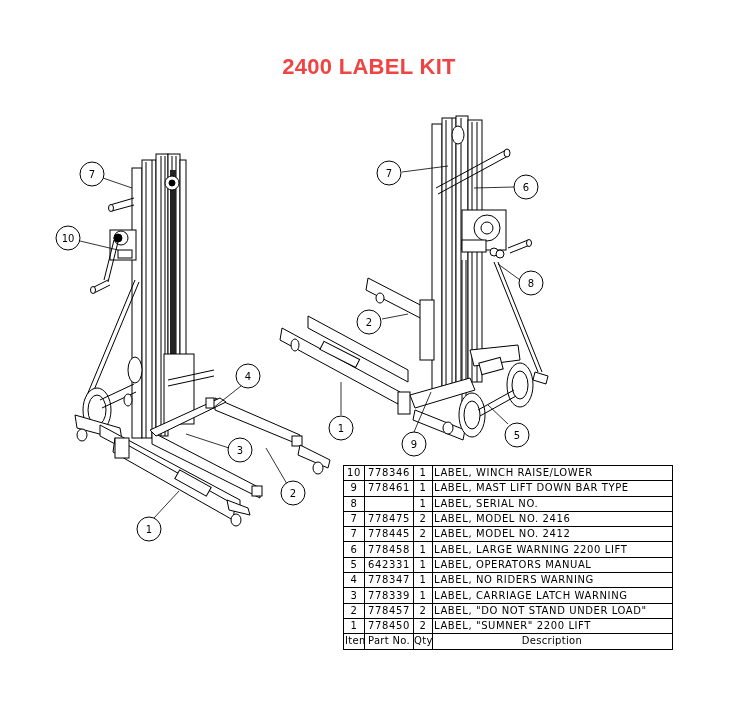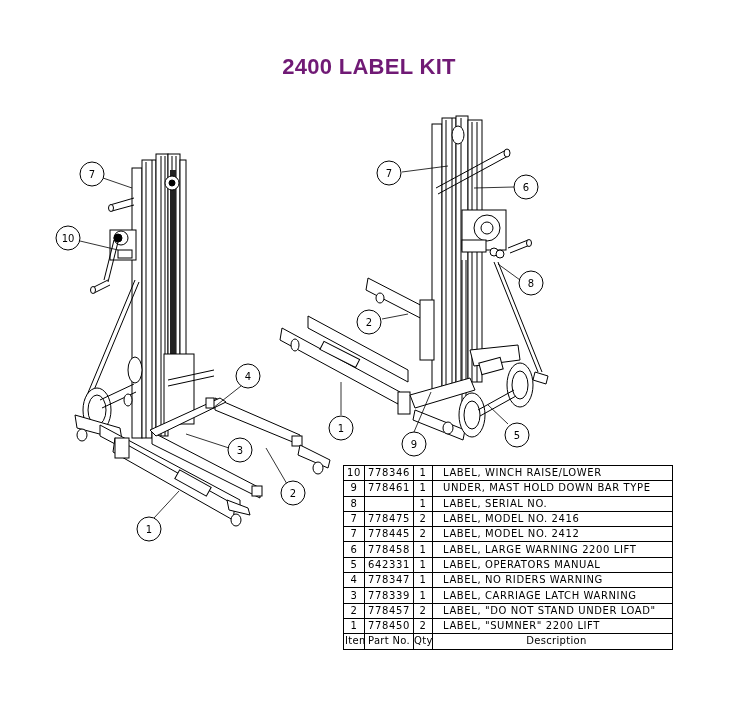--- a/index.html
+++ b/index.html
@@ -1,36 +1,36 @@
 <!DOCTYPE html>
 <html><head>
 <meta charset="utf-8">
 <style>
   html, body { margin: 0; padding: 0; background: #ffffff; }
   body { width: 753px; height: 714px; position: relative; overflow: hidden; font-family: "DejaVu Sans", sans-serif; }
   .title {
     position: absolute; left: 0; top: 54px; width: 738px; text-align: center;
-    font-family: "Liberation Sans", sans-serif; font-weight: bold; font-size: 22px; color: #701a75;
+    font-family: "Liberation Sans", sans-serif; font-weight: bold; font-size: 22px; color: #ef4444;
     letter-spacing: 0.3px;
   }
   svg.drawing { position: absolute; left: 0; top: 0; }
   .callout-text { font-family: "DejaVu Sans", sans-serif; font-size: 10px; fill: #000; }
   table.parts {
     position: absolute; left: 343px; top: 465px; width: 330px;
     border-collapse: collapse; table-layout: fixed;
     font-family: "DejaVu Sans", sans-serif; font-size: 10px; color: #000;
   }
   table.parts td {
     border: 1px solid #000; height: 14.3px; padding: 0 2px; line-height: 14px;
     white-space: nowrap; overflow: hidden; letter-spacing: 0.6px;
   }
   table.parts td.c-item { text-align: center; width: 20px; padding: 0; }
   table.parts td.c-part { text-align: center; width: 44px; }
   table.parts td.c-qty { text-align: center; width: 18px; padding: 0; }
-  table.parts td.c-desc { text-align: left; padding-left: 10px; }
+  table.parts td.c-desc { text-align: left; padding-left: 1px; }
   table.parts tr.header td { text-align: center; letter-spacing: 0.3px; }
   table.parts tr.header td.c-item { text-align: left; padding-left: 1px; }
   table.parts tr.footer td { text-align: center; }
 </style>
 </head>
 <body>
 
 <div class="title">2400 LABEL KIT</div>
 
 <svg class="drawing" width="753" height="714" viewBox="0 0 753 714">
@@ -234,21 +234,21 @@
     <tr>
       <td class="c-item">10</td>
       <td class="c-part">778346</td>
       <td class="c-qty">1</td>
       <td class="c-desc">LABEL, WINCH RAISE/LOWER</td>
     </tr>
     <tr>
       <td class="c-item">9</td>
       <td class="c-part">778461</td>
       <td class="c-qty">1</td>
-      <td class="c-desc">UNDER, MAST HOLD DOWN BAR TYPE</td>
+      <td class="c-desc">LABEL, MAST LIFT DOWN BAR TYPE</td>
     </tr>
     <tr>
       <td class="c-item">8</td>
       <td class="c-part"></td>
       <td class="c-qty">1</td>
       <td class="c-desc">LABEL, SERIAL NO.</td>
     </tr>
     <tr>
       <td class="c-item">7</td>
       <td class="c-part">778475</td>

